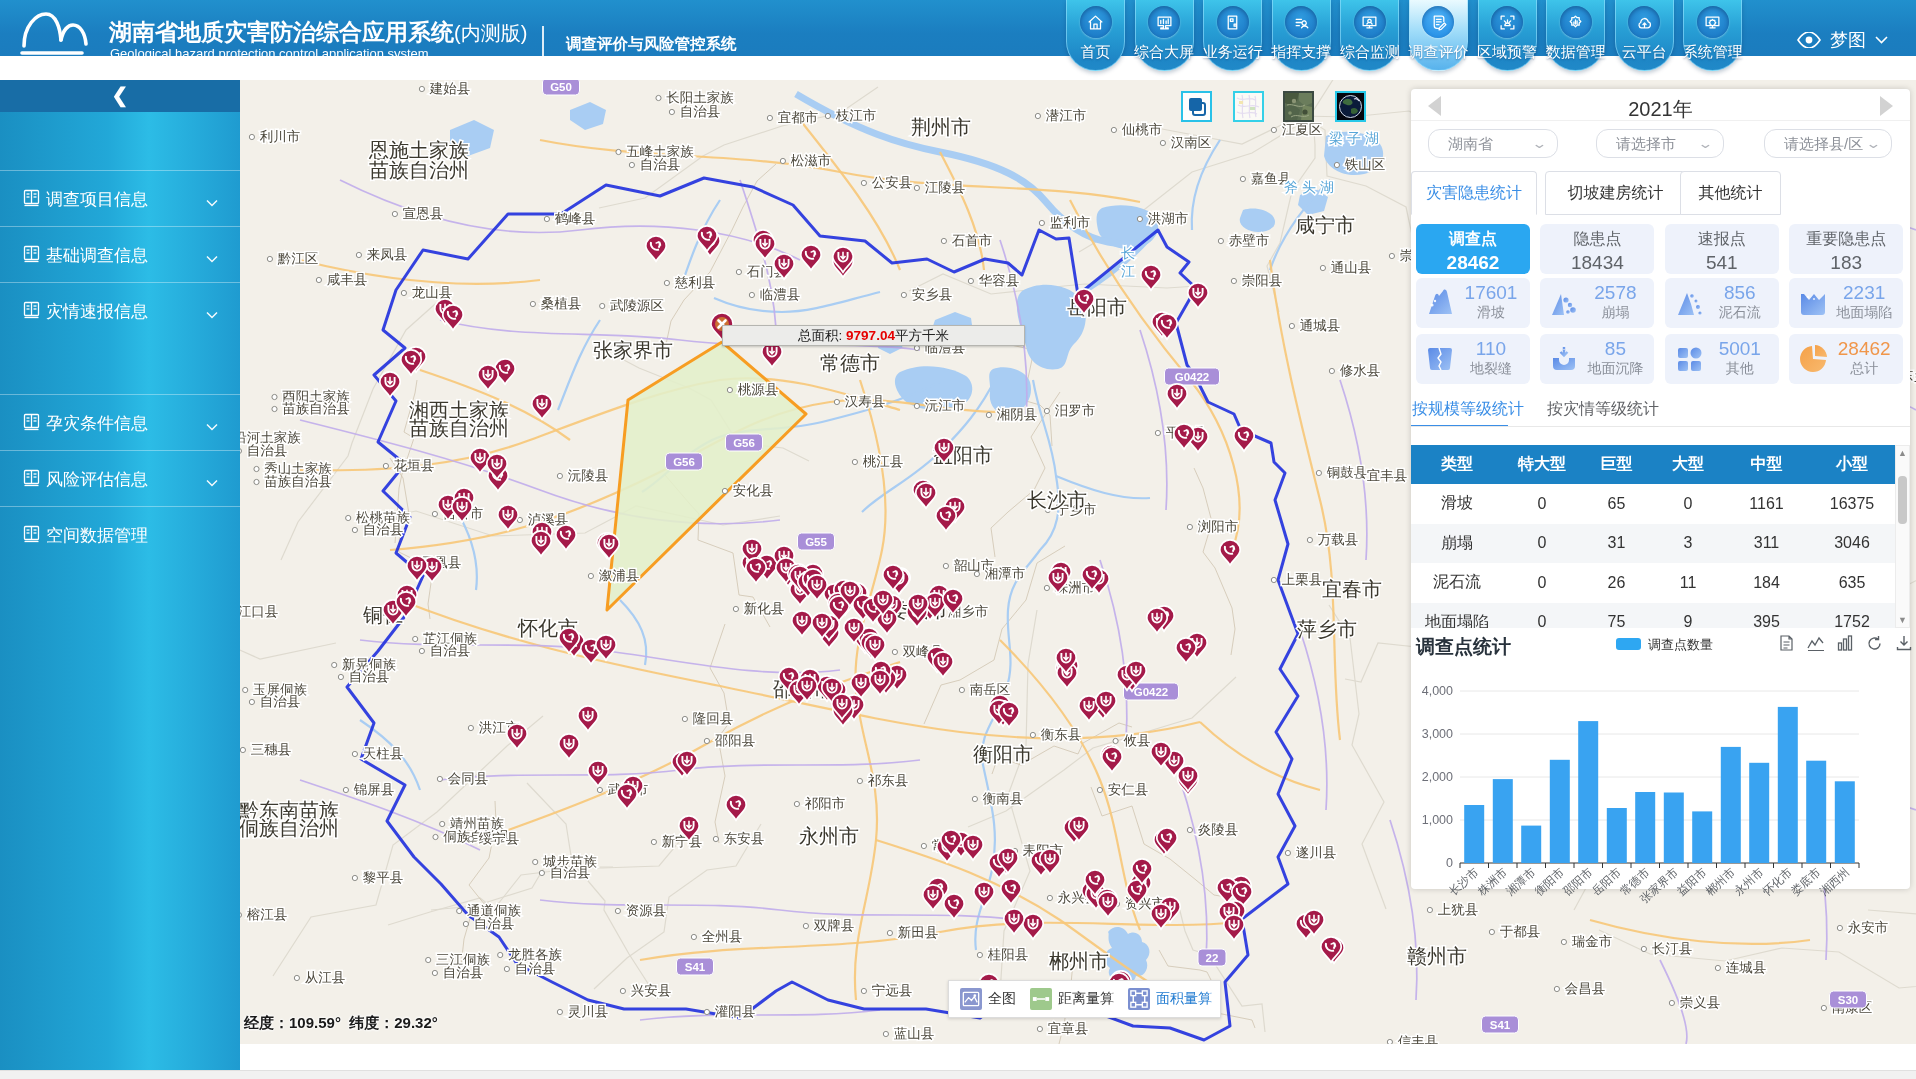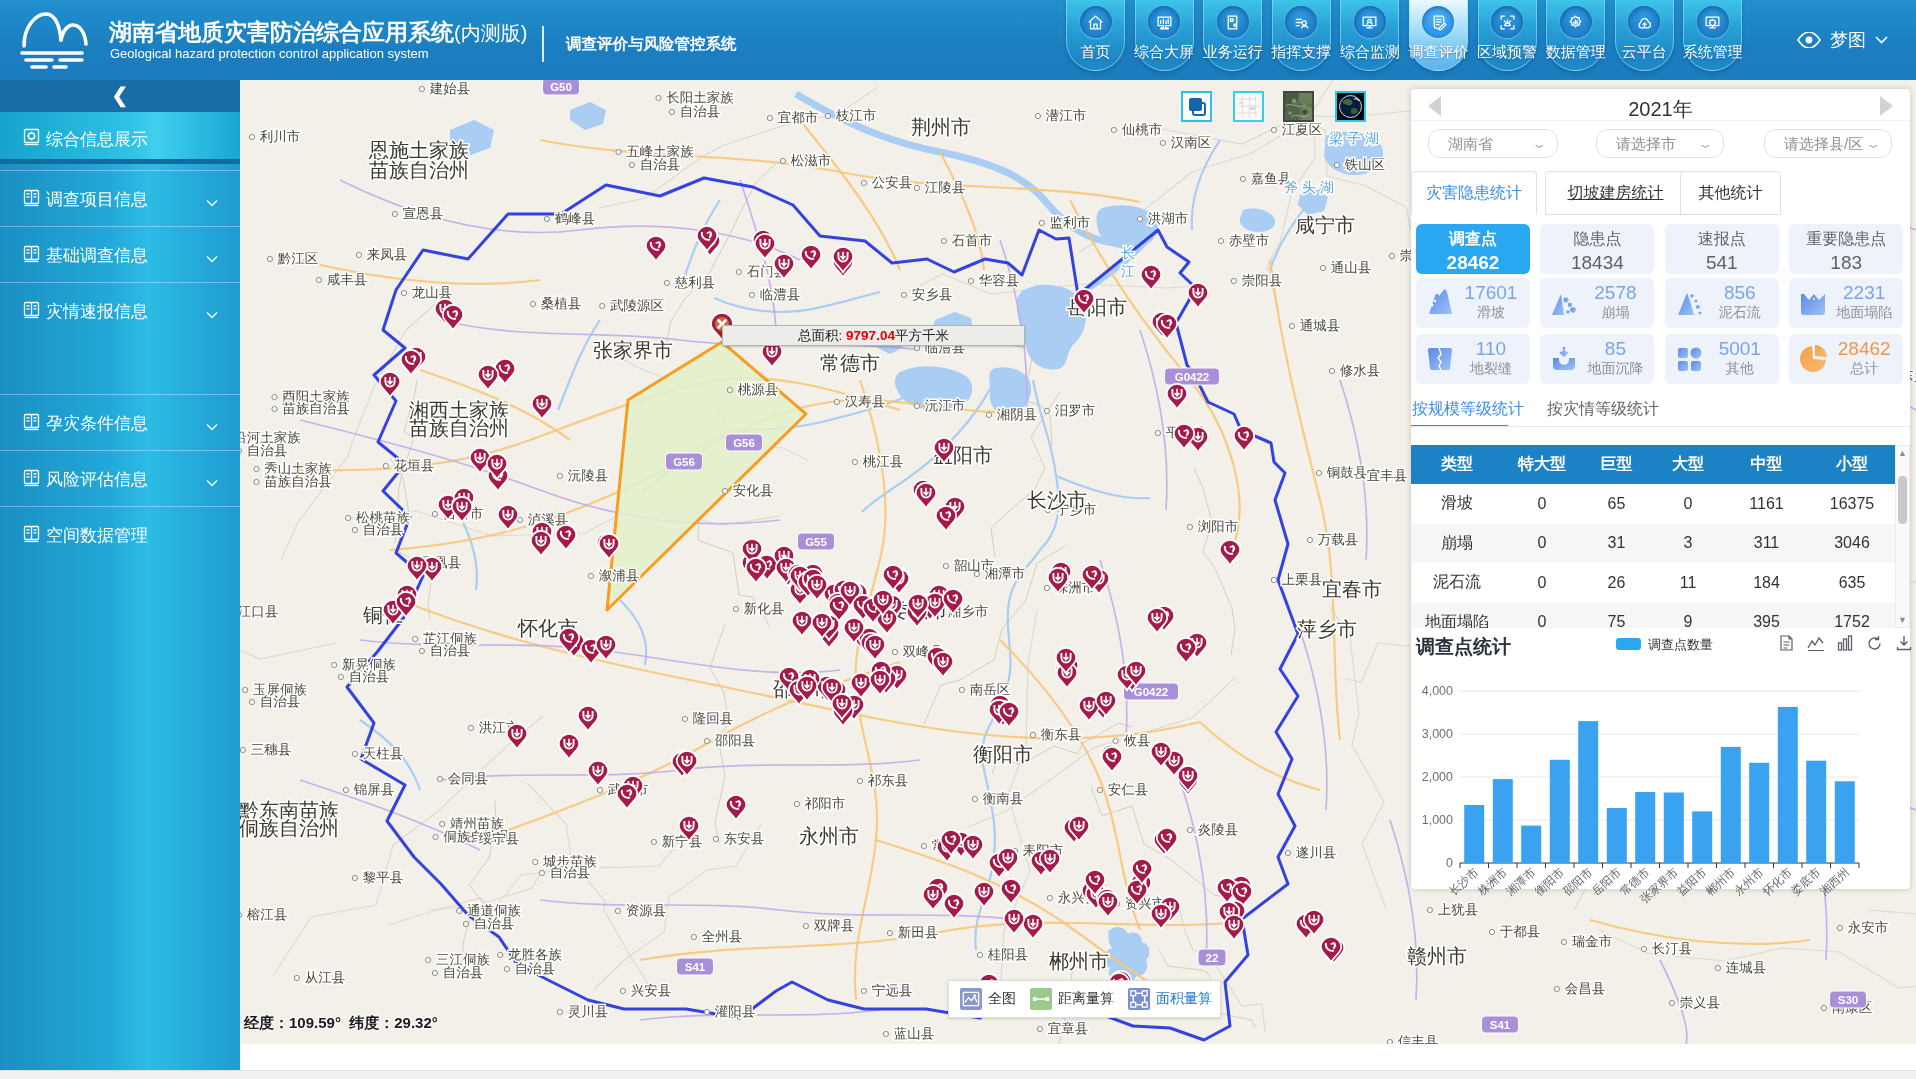--- a/index.html
+++ b/index.html
@@ -1,18 +1,18 @@
 <!DOCTYPE html>
 <html lang="zh"><head><meta charset="utf-8"><title>湖南省地质灾害防治综合应用系统</title>
 <style>
 *{margin:0;padding:0;box-sizing:border-box;}
 html,body{width:1916px;height:1079px;overflow:hidden;font-family:"Liberation Sans",sans-serif;background:#fff;}
 #stage{position:relative;width:1916px;height:1079px;overflow:hidden;}
 
-#hdr{position:absolute;left:0;top:0;width:1916px;height:80px;background:linear-gradient(180deg,#2190cd,#1b7ec0 60%,#1b7cbe);z-index:30;}
+#hdr{position:absolute;left:0;top:0;width:1916px;height:56px;background:linear-gradient(180deg,#2190cd,#1b7ec0 60%,#1b7cbe);z-index:30;}
 #logo{position:absolute;left:20px;top:8px;}
 #t1{position:absolute;left:109px;top:17px;color:#fff;font-size:23px;font-weight:bold;white-space:nowrap;}
 #t1 .nc{font-size:20px;font-weight:normal;}
 #t2{position:absolute;left:110px;top:46px;color:#fff;font-size:13px;white-space:nowrap;}
 #hdiv{position:absolute;left:542px;top:26px;width:2px;height:36px;background:rgba(255,255,255,.85);}
 #t3{position:absolute;left:566px;top:34px;color:#fff;font-size:15.5px;font-weight:bold;}
 #nav{position:absolute;left:1066px;top:0;height:80px;display:flex;}
 .ntab{width:59px;height:71px;margin-right:9.6px;border-radius:0 0 30px 30px;background:linear-gradient(180deg,#3ec4ea 0%,#28a0d6 40%,#1e86c6 85%,#2089c8 100%);border:1px solid rgba(150,225,255,.6);border-top:none;position:relative;box-shadow:0 2px 4px rgba(0,40,80,.25);}
 .ntab.act{background:linear-gradient(180deg,#eafaff 0%,#9fdcf9 45%,#57b2ec 100%);}
 .ncir{position:absolute;left:50%;top:6px;transform:translateX(-50%);width:32px;height:32px;border-radius:50%;background:radial-gradient(circle at 50% 35%,#2e9ade,#1d7cc8 75%);box-shadow:inset 0 2px 4px rgba(0,30,70,.35),0 1px 2px rgba(255,255,255,.35);display:flex;align-items:center;justify-content:center;}
@@ -1292,31 +1292,20 @@
           <circle cx="12" cy="8" r="3.4" fill="#fff"></circle>
         </svg>
         <span>梦图</span>
         <svg width="13" height="8" viewBox="0 0 13 8">
           <path d="M1 1 L6.5 6.5 L12 1" fill="none" stroke="#fff" stroke-width="1.6"></path>
         </svg>
       </div>
 </div>
 <div id="side">
       <div id="collapse">❮</div>
-      <div id="sact">
-        <span class="ic"><svg width="19" height="19" viewBox="0 0 19 19">
-            <g fill="none" stroke="#fff" stroke-width="1.3">
-              <rect x="2.5" y="1.5" width="14" height="13" rx="1"></rect>
-              <path d="M2.5 16.5 h14"></path>
-              <circle cx="9.5" cy="8" r="3"></circle>
-              <path d="M9.5 3.8 v1.4 M9.5 10.8 v1.4 M5.3 8 h1.4 M12.3 8 h1.4 M6.6 5.1 l1 1 M11.4 9.9 l1 1 M12.4 5.1 l-1 1 M7.6 9.9 l-1 1"></path>
-            </g>
-          </svg></span>
-        <span class="tx">综合信息展示</span>
-      </div>
       <div class="sitem" style="top:90px">
         <span class="ic"><svg width="19" height="19" viewBox="0 0 19 19">
             <g fill="none" stroke="#fff" stroke-width="1.3">
               <rect x="2.5" y="1.5" width="14" height="13" rx="1"></rect>
               <line x1="9.5" y1="1.5" x2="9.5" y2="14.5"></line>
               <line x1="4.5" y1="5" x2="7.5" y2="5"></line>
               <line x1="4.5" y1="8" x2="7.5" y2="8"></line>
               <line x1="11.5" y1="5" x2="14.5" y2="5"></line>
               <line x1="11.5" y1="8" x2="14.5" y2="8"></line>
               <path d="M2.5 16.5 h14"></path>
@@ -1412,21 +1401,21 @@
     </div>
 <div id="pan">
       <div id="yrow"></div>
       <div id="ytext">2021年</div>
       <div class="yarrow" id="yl"></div>
       <div class="yarrow" id="yr"></div>
       <div class="sel" style="left:17px;width:130px;">湖南省<span class="sch">⌄</span></div>
       <div class="sel" style="left:185px;width:128px;">请选择市<span class="sch">⌄</span></div>
       <div class="sel" style="left:353px;width:128px;">请选择县/区<span class="sch">⌄</span></div>
       <div class="ptab on" style="left:0px;width:126px;">灾害隐患统计</div>
-      <div class="ptab" style="left:134px;width:141px;text-decoration:underline;">切坡建房统计</div>
+      <div class="ptab" style="left:134px;width:141px;">切坡建房统计</div>
       <div class="ptab" style="left:269px;width:101px;">其他统计</div>
       <div class="card on" style="left:5.0px;top:135px;">
         <div class="c1">调查点</div>
         <div class="c2">28462</div>
       </div>
       <div class="card" style="left:129.4px;top:135px;">
         <div class="c1">隐患点</div>
         <div class="c2">18434</div>
       </div>
       <div class="card" style="left:253.8px;top:135px;">

